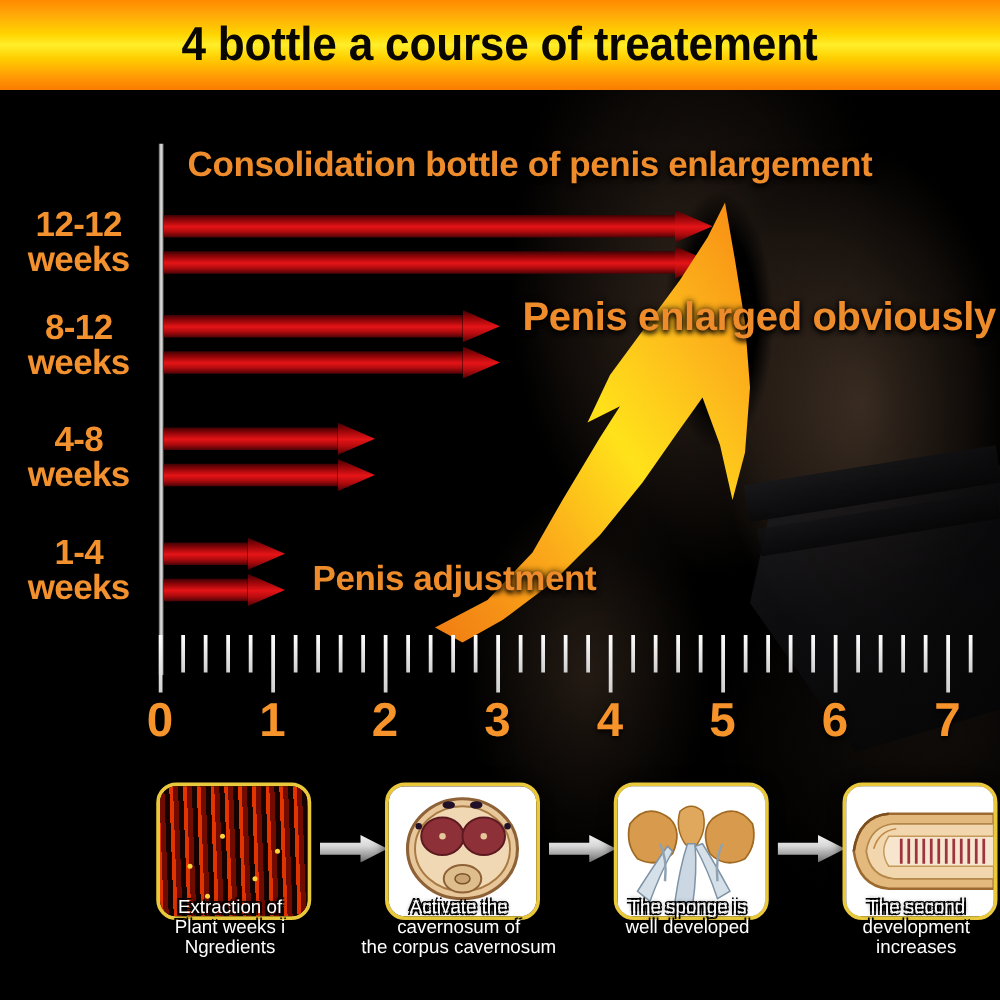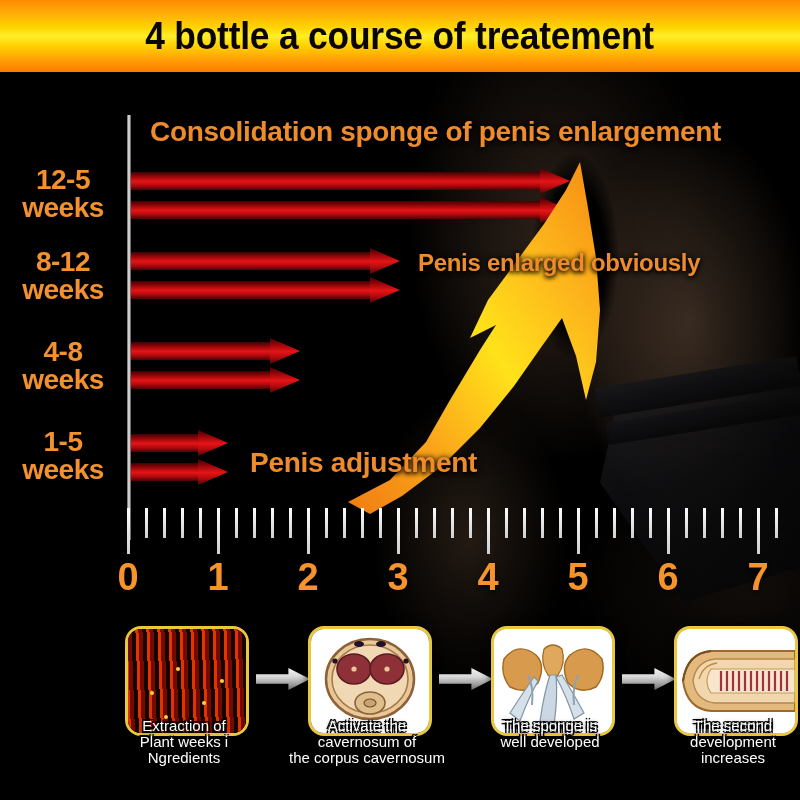--- a/index.html
+++ b/index.html
@@ -101,33 +101,33 @@
     <div class="bg-vig"></div>
   </div>
 
   <div class="header">
     <div class="header-title">4 bottle a course of treatement</div>
   </div>
 
   <div class="axis-line"></div>
 
   <div class="week-label" style="left:0px;top:166px;">
-    <span>12-5</span>
+    <span>12-12</span>
     <span class="l2">weeks</span>
   </div>
   <div class="week-label" style="left:0px;top:248px;">
     <span>8-12</span>
     <span class="l2">weeks</span>
   </div>
   <div class="week-label" style="left:0px;top:338px;">
     <span>4-8</span>
     <span class="l2">weeks</span>
   </div>
   <div class="week-label" style="left:0px;top:428px;">
-    <span>1-5</span>
+    <span>1-4</span>
     <span class="l2">weeks</span>
   </div>
 
   <div class="redarrow" style="left:131px;top:168px;width:439px;">
     <div class="shaft" style="width:409px;"></div>
     <div class="headg" style="left:409px;"></div>
   </div>
   <div class="redarrow" style="left:131px;top:197px;width:439px;">
     <div class="shaft" style="width:409px;"></div>
     <div class="headg" style="left:409px;"></div>
@@ -170,22 +170,22 @@
         <stop offset="100%" stop-color="#F78A14"></stop>
       </linearGradient>
     </defs>
     <path d="M 18 352 L 60 330 L 96 292 L 120 250 L 150 200 L 166 175
              L 140 188 L 158 150 L 186 112 L 214 74 L 236 40 L 250 12
              L 258 58 L 266 108 L 270 160 L 266 212 L 256 250
              L 246 206 L 232 168 L 212 196 L 184 236 L 150 278
              L 112 316 L 72 346 L 40 364 Z" fill="url(#swg)"></path>
   </svg>
 
-  <div class="phase-text" style="left:150px;top:117px;font-size:28px;">Consolidation sponge of penis enlargement</div>
-  <div class="phase-text" style="left:418px;top:250px;font-size:24px;">Penis enlarged obviously</div>
+  <div class="phase-text" style="left:150px;top:117px;font-size:28px;">Consolidation bottle of penis enlargement</div>
+  <div class="phase-text" style="left:418px;top:236px;font-size:32px;">Penis enlarged obviously</div>
   <div class="phase-text" style="left:250px;top:448px;font-size:28px;">Penis adjustment</div>
 
   <div class="ruler">
     <div class="tick major" style="left:0px;"></div>
     <div class="tick minor" style="left:18px;"></div>
     <div class="tick minor" style="left:36px;"></div>
     <div class="tick minor" style="left:54px;"></div>
     <div class="tick minor" style="left:72px;"></div>
     <div class="tick major" style="left:90px;"></div>
     <div class="tick minor" style="left:108px;"></div>

